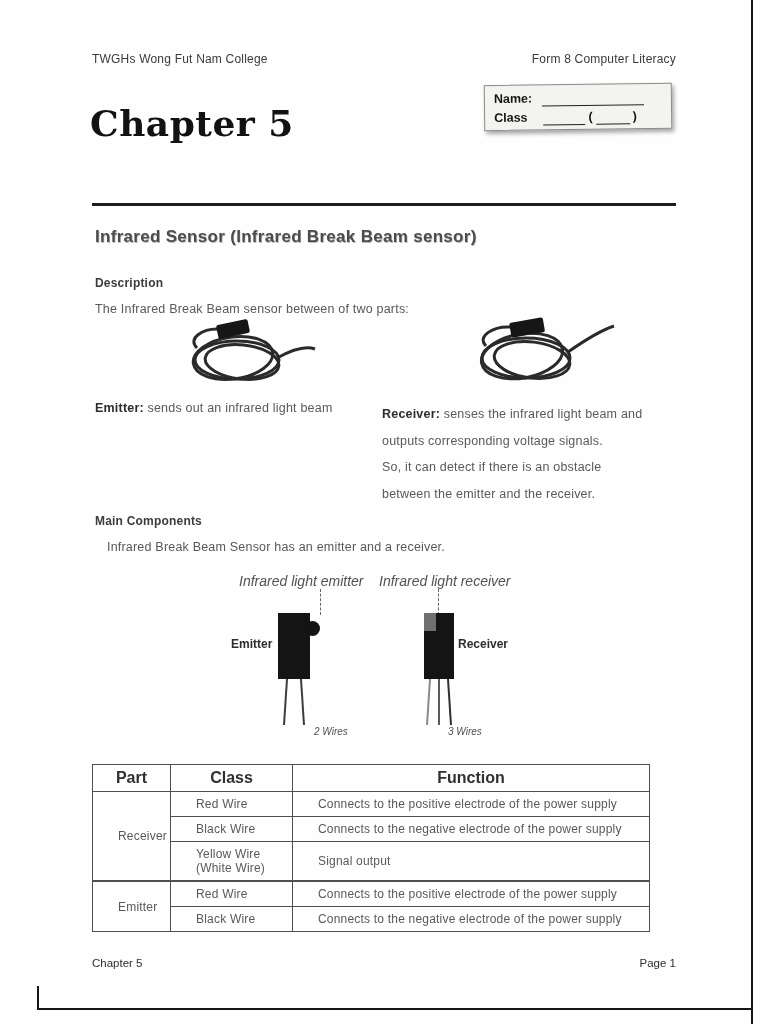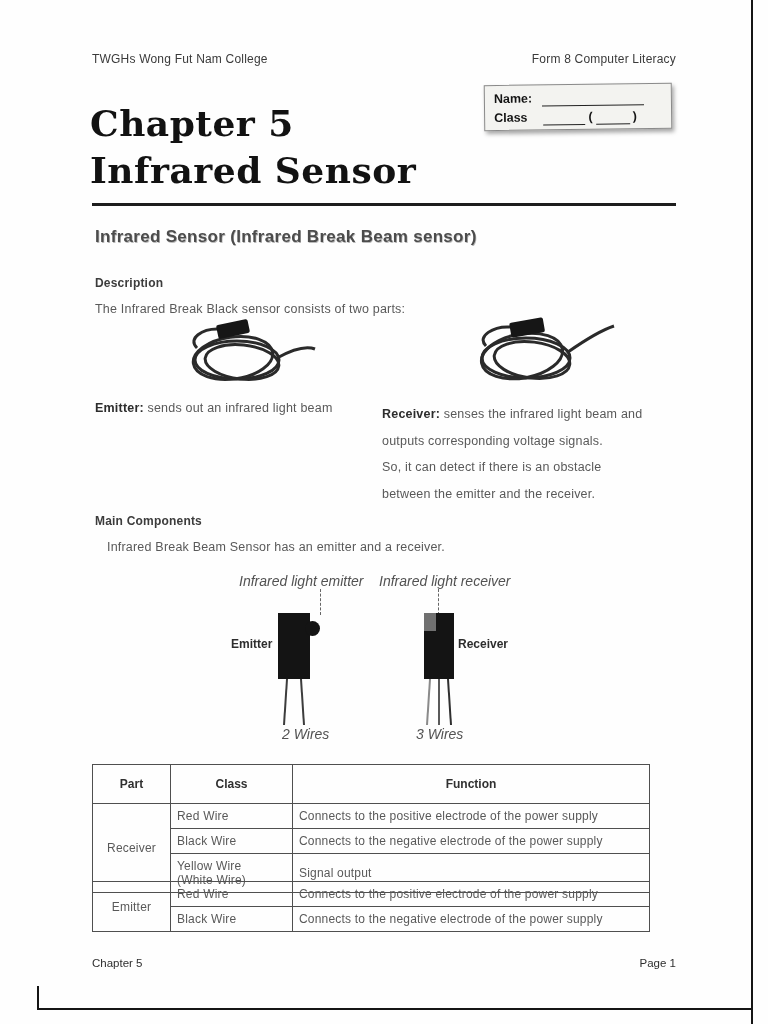--- a/index.html
+++ b/index.html
@@ -72,31 +72,31 @@
   .comp-emitter { left:278px; top:613px; width:32px; height:66px; }
   .comp-bump { left:305px; top:621px; width:15px; height:15px; border-radius:50%; background:#141414; }
   .comp-receiver { left:424px; top:613px; width:30px; height:66px; }
   .comp-notch { left:424px; top:613px; width:12px; height:18px; background:#707070; }
   .comp-label { font-size:12px; font-weight:bold; color:#2d2d2d; }
   .lbl-emitter { left:231px; top:637px; }
   .lbl-receiver { left:458px; top:637px; }
   .wires { position:absolute; }
   .wires-emitter { left:276px; top:679px; }
   .wires-receiver { left:422px; top:679px; }
-  .wirecount { font-size:14px; font-style:italic; color:#525252; }
+  .wirecount { font-size:10px; font-style:italic; color:#525252;margin-left:32px; }
   .wc-emitter { left:282px; top:726px; }
   .wc-receiver { left:416px; top:726px; }
 
   
   table.wiring { border-collapse:collapse; table-layout:fixed; width:557px; font-size:12px; color:#595959; }
   .tbl-1 { left:92px; top:764px; }
   .tbl-2 { left:92px; top:881px; }
   table.wiring th, table.wiring td { border:1px solid #4f4f4f; }
-  table.wiring th { font-size:12px; font-weight:bold; color:#303030; text-align:center; padding:12px 6px; }
-  table.wiring td { padding:5px 6px; vertical-align:middle; letter-spacing:0.2px; }
+  table.wiring th { font-size:16px; font-weight:bold; color:#303030; text-align:center; padding:4px 6px; }
+  table.wiring td { padding:5px 25px; vertical-align:middle; letter-spacing:0.2px; }
   td.part-cell { text-align:center; }
   .col-part { width:78px; } .col-wire { width:122px; } .col-func { width:357px; }
 
   
   .edge { background:#151515; }
   .edge-right { left:751px; top:0; width:2px; height:1024px; }
   .edge-bottom { left:38px; top:1008px; width:714px; height:2px; }
   .edge-tick { left:37px; top:986px; width:2px; height:24px; }
 </style>
 </head>
@@ -116,28 +116,27 @@
       <span>Class</span>
       <span class="nb-line nb-line-class"></span>
       <span class="nb-paren">(</span>
       <span class="nb-line nb-line-paren"></span>
       <span class="nb-paren">)</span>
     </div>
   </div>
 
   <div class="abs title">
     <div>Chapter 5</div>
-    <div>Infrared Sensor</div>
   </div>
   <div class="abs title-rule"></div>
 
   <div class="abs section-heading">Infrared Sensor (Infrared Break Beam sensor)</div>
 
   <div class="abs sub-heading desc-heading">Description</div>
-  <div class="abs body-text desc-intro">The Infrared Break Black sensor consists of two parts:</div>
+  <div class="abs body-text desc-intro">The Infrared Break Beam sensor between of two parts:</div>
 
   <svg class="photo photo-emitter" width="152" height="80" viewBox="0 0 152 80">
     <g fill="none" stroke="#2a2a2a" stroke-width="3">
       <ellipse cx="72" cy="44" rx="42" ry="19"></ellipse>
       <ellipse cx="68" cy="42" rx="40" ry="21" transform="rotate(-8 68 42)"></ellipse>
       <ellipse cx="77" cy="46" rx="37" ry="17" transform="rotate(6 77 46)"></ellipse>
       <path d="M112 42 C 130 32, 142 30, 150 33"></path>
       <path d="M32 32 C 22 22, 38 13, 52 13"></path>
     </g>
     <rect x="52" y="6" width="32" height="14" rx="2" fill="#161616" transform="rotate(-12 68 13)"></rect>

